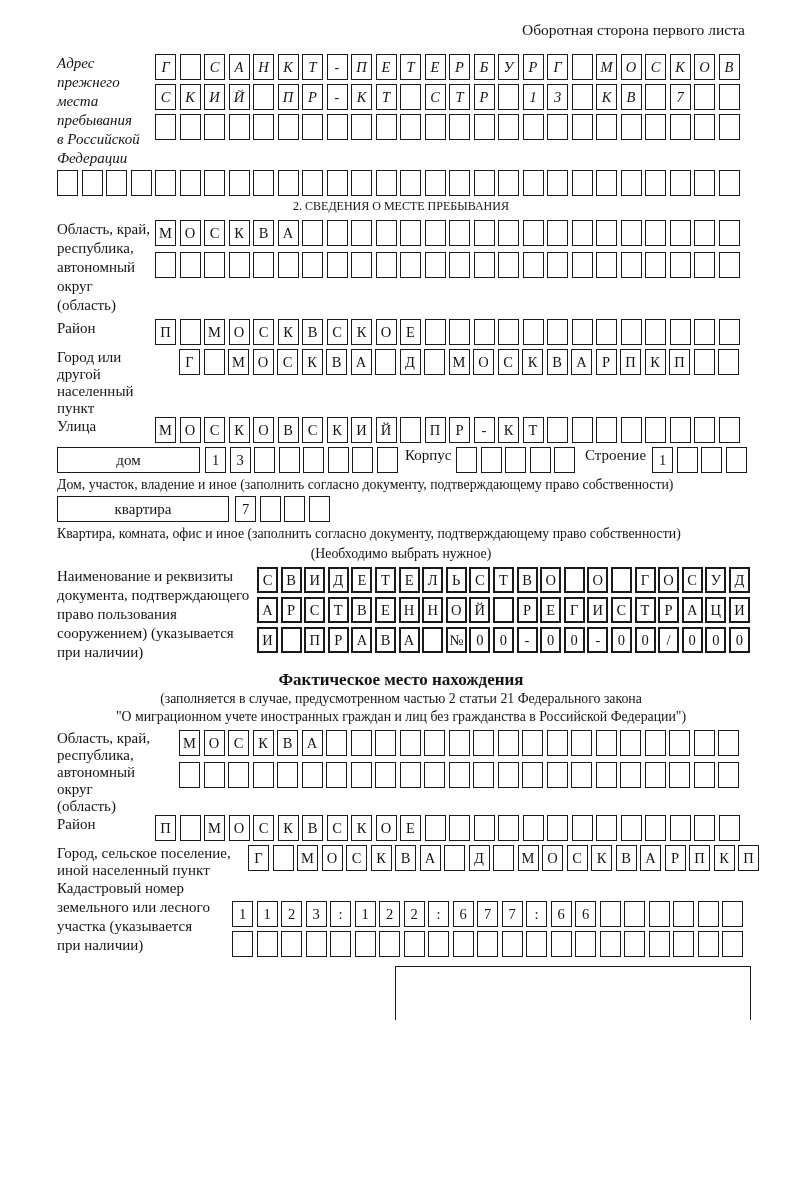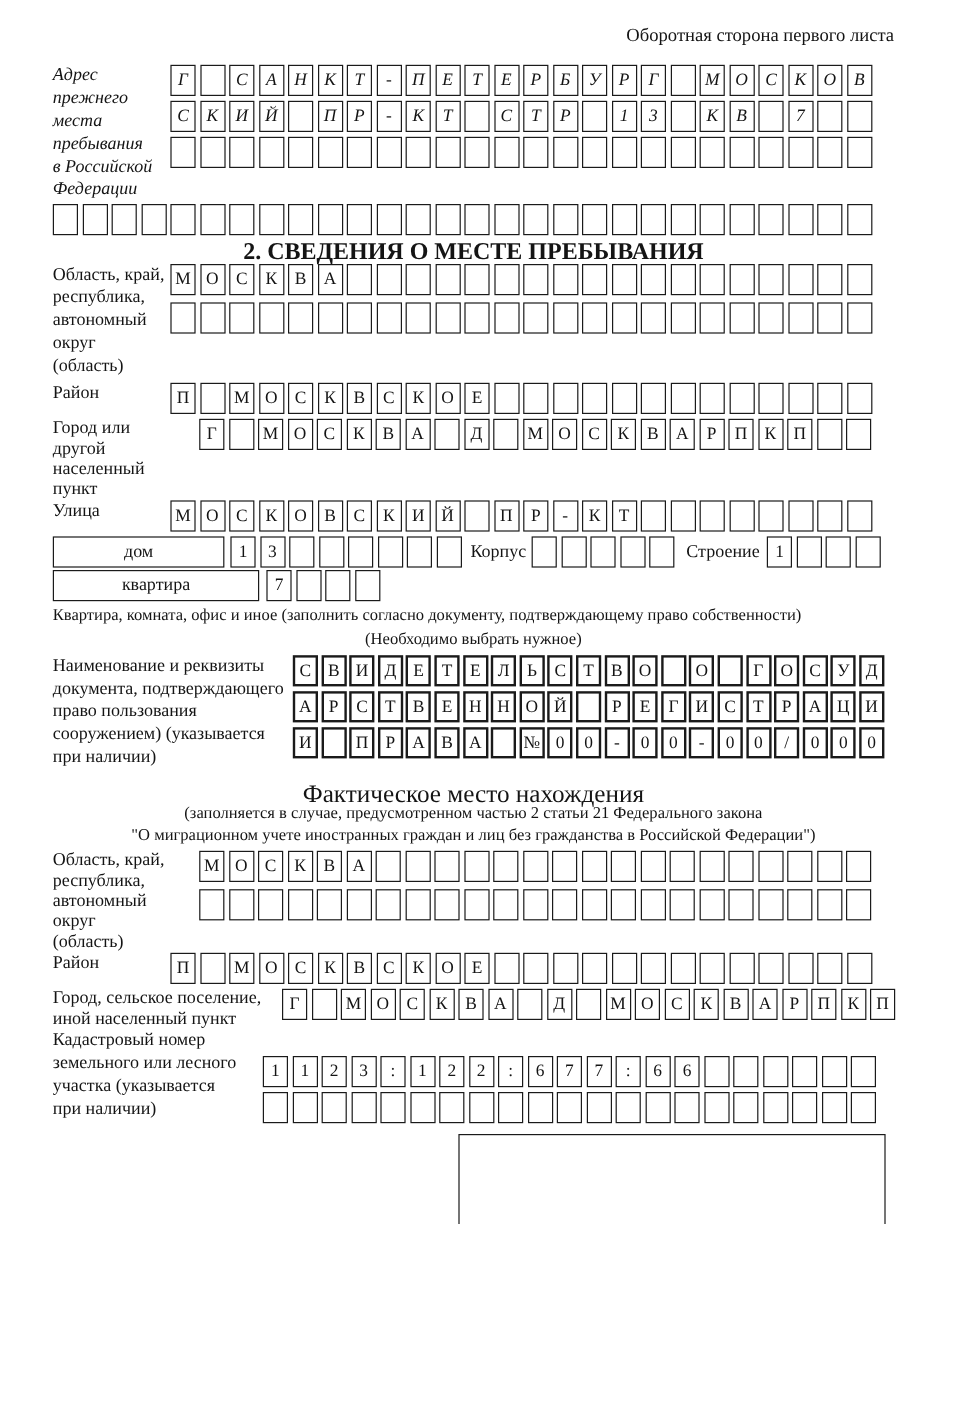--- a/index.html
+++ b/index.html
@@ -1,41 +1,41 @@
 <!DOCTYPE html>
 <html><head>
 <meta charset="utf-8">
 <style>
   html,body{margin:0;padding:0;background:#fff;}
   .page{position:relative;width:800px;height:1020px;background:#fff;color:#141414;
         font-family:"Liberation Serif","DejaVu Serif",serif;overflow:hidden;
-        padding:20px 55px 0 44px;box-sizing:border-box;}
+        padding:20px 55px 0 57px;box-sizing:border-box;}
   .hdr-right{text-align:right;font-size:15.5px;line-height:19px;}
   .blockA{display:flex;margin-top:15px;font-style:italic;}
   .flabel{width:98px;flex:none;font-size:15px;line-height:19px;}
   .flabel17{width:98px;flex:none;font-size:15px;line-height:17px;}
   .frows{flex:1;min-width:0;}
   .boxrow{display:flex;height:26px;margin-bottom:4px;}
   .cb{display:inline-flex;width:21px;height:26px;border:1.5px solid #1a1a1a;box-sizing:border-box;
       margin-right:3.5px;align-items:center;justify-content:center;font-size:14.5px;flex:none;
       line-height:1;}
   .docrow .cb{border-width:2.2px;margin-right:2.6px;}
   .fullrow{display:flex;height:26px;margin-top:2px;}
   .cap{font-size:13.8px;line-height:18px;}
   .cap-center{text-align:center;margin-top:4px;}
-  .h2{font-size:20px;font-weight:bold;text-align:center;margin-top:3px;height:21px;}
+  .h2{font-size:12px;font-weight:normal;text-align:center;margin-top:3px;height:21px;}
   .field{display:flex;margin-top:0;}
   .mt4{margin-top:4px;} .mt6{margin-top:6px;} .mt2{margin-top:2px;}
   .ind24{margin-left:24px;}
   .wbox{border:1.5px solid #1a1a1a;height:26px;display:flex;align-items:center;justify-content:center;
         font-size:15px;box-sizing:border-box;flex:none;}
-  .bleed{display:flex;align-items:center;height:26px;}
+  .bleed{display:flex;align-items:flex-start;height:26px;}
   .inlbl{font-size:15px;white-space:nowrap;}
   .note-left{font-size:13.8px;line-height:18px;margin-top:3px;}
-  .h3{font-size:21px;font-weight:normal;text-align:center;margin-top:8px;height:20px;}
+  .h3{font-size:17px;font-weight:bold;text-align:center;margin-top:8px;height:20px;}
   .note-c{font-size:13.8px;line-height:18px;text-align:center;}
   .doclabel{width:200px;flex:none;font-size:15px;line-height:19px;}
   .stampbox{margin-left:338px;margin-top:5px;width:356px;height:177px;border:1.8px solid #1a1a1a;
             box-sizing:border-box;}
   .optbox{display:inline-flex;width:22px;height:26px;border:1.5px solid #1a1a1a;box-sizing:border-box;
           align-items:center;justify-content:center;font-size:15px;flex:none;}
 </style>
 </head>
 <body>
 
@@ -346,20 +346,21 @@
         <span class="cb"></span>
       </div>
     <div class="inlbl" style="margin:0 6px 0 6px;">Строение</div>
     <div class="boxrow" style="margin-bottom:0;">
         <span class="cb">1</span>
         <span class="cb"></span>
         <span class="cb"></span>
         <span class="cb"></span>
       </div>
   </div>
+  <div class="note-left">Дом, участок, владение и иное (заполнить согласно документу, подтверждающему право собственности)</div>
 
   <div class="bleed mt2">
     <div class="wbox" style="width:172px;margin-right:6px;">квартира</div>
     <div class="boxrow" style="margin-bottom:0;">
         <span class="cb">7</span>
         <span class="cb"></span>
         <span class="cb"></span>
         <span class="cb"></span>
       </div>
   </div>

